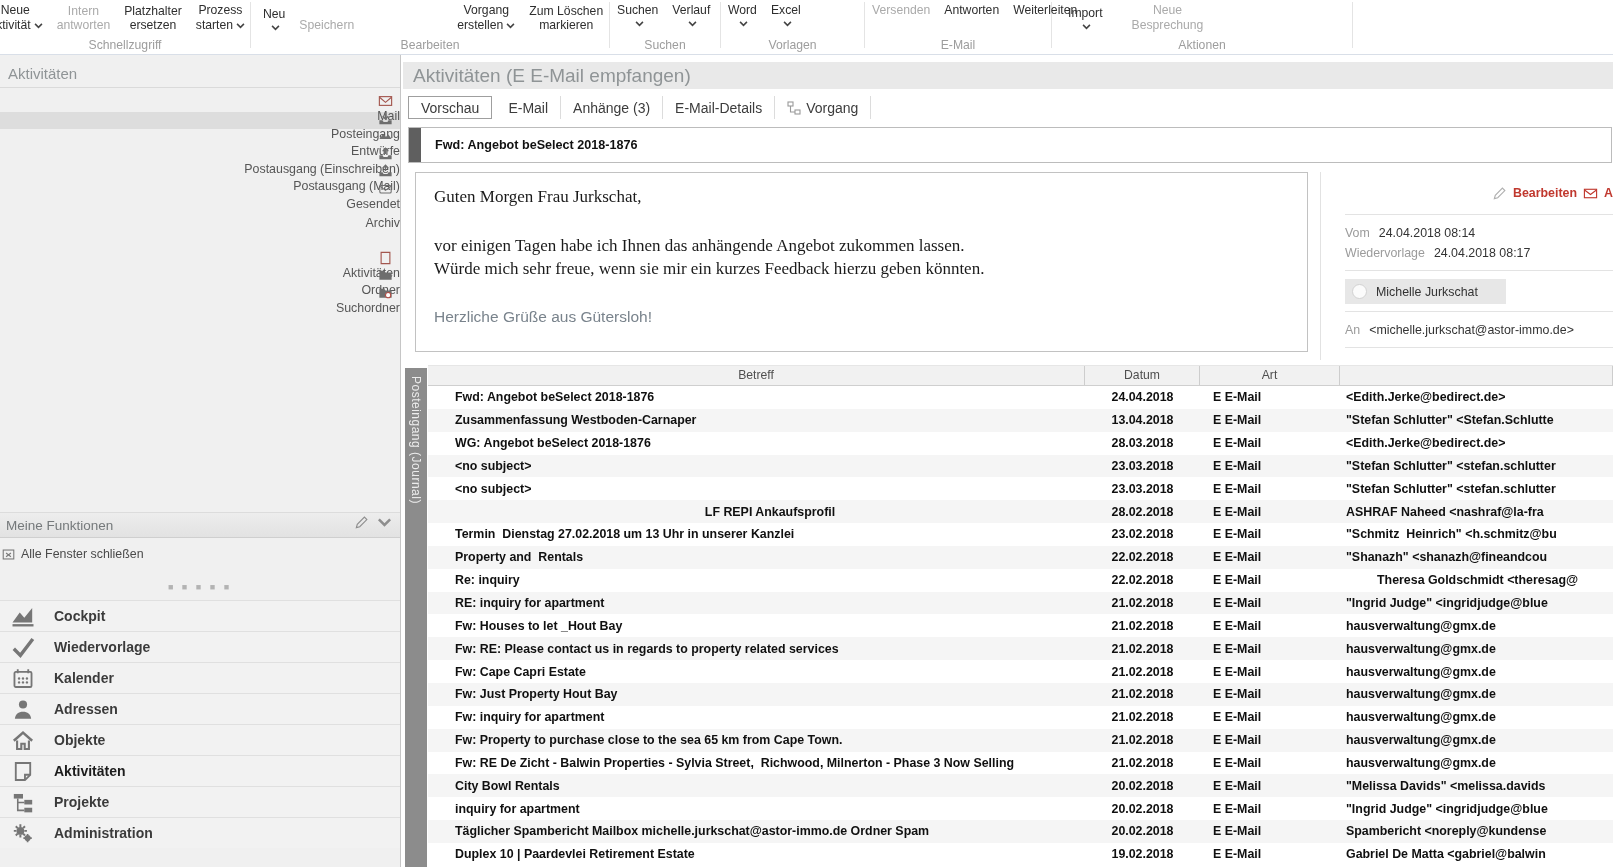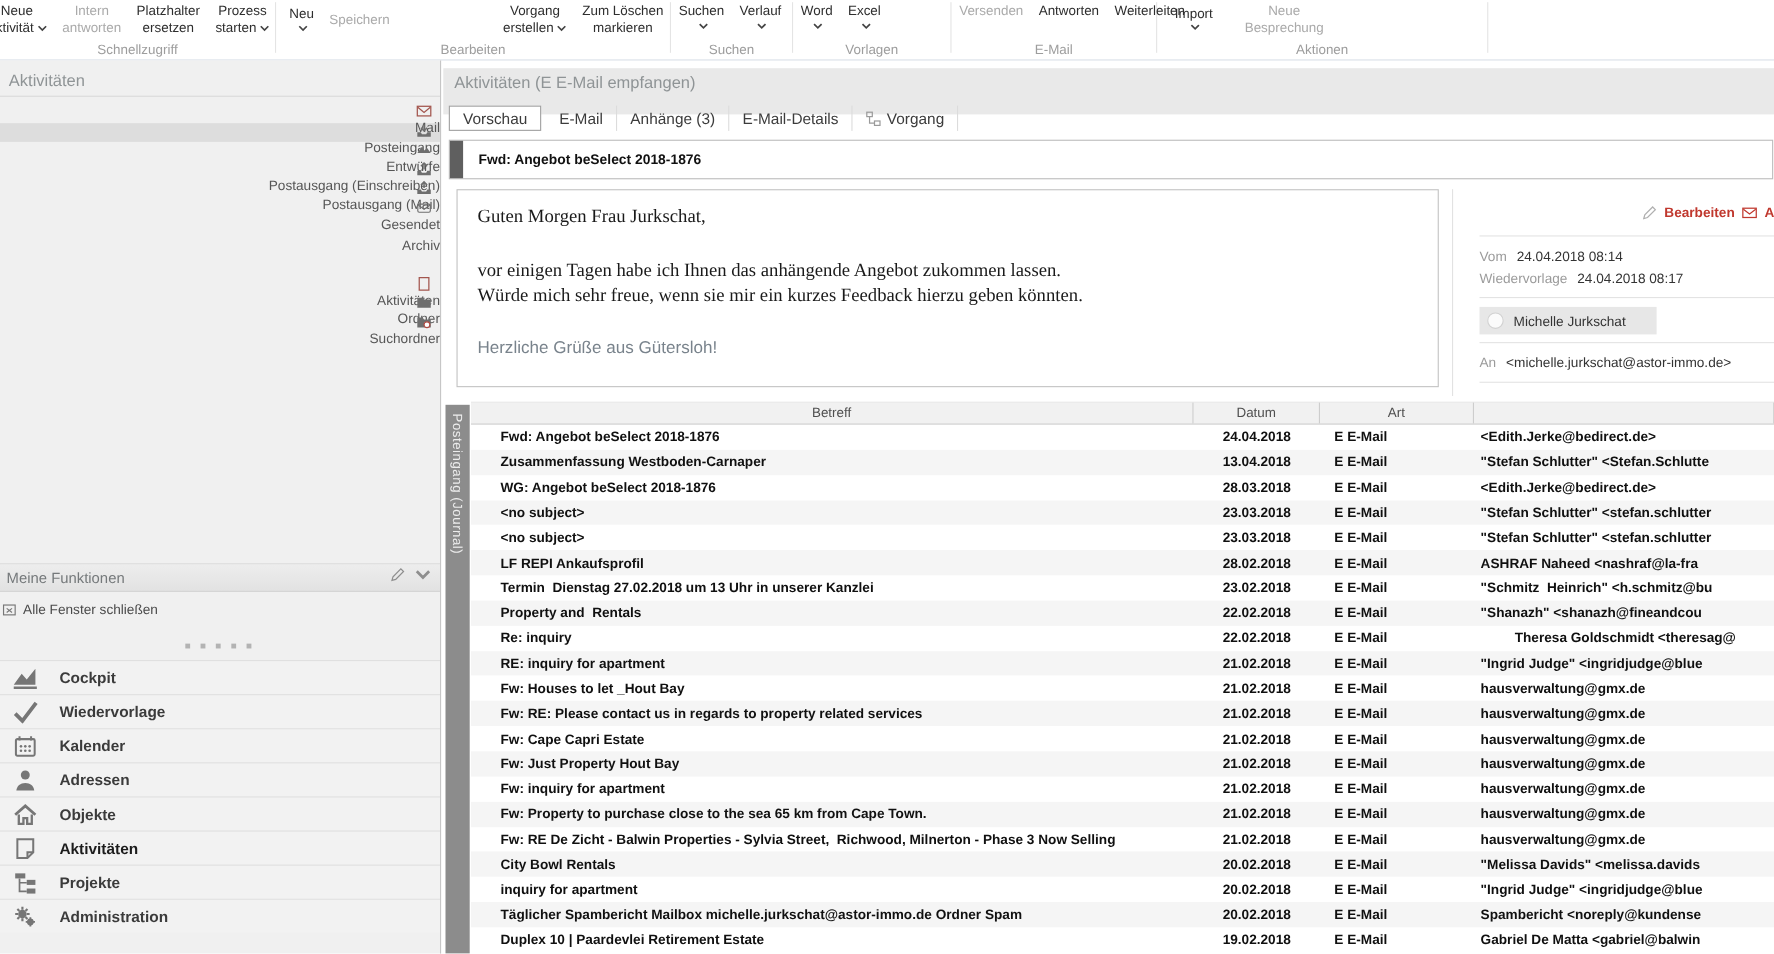--- a/index.html
+++ b/index.html
@@ -3,21 +3,21 @@
 <meta charset="utf-8">
 <style>
   html,body{margin:0;padding:0;background:#fff;}
   .app{position:relative;width:1613px;height:867px;overflow:hidden;background:#fff;
        font-family:"Liberation Sans",sans-serif;color:#2e2e2e;}
 
   
   .ribbon{position:absolute;left:0;top:0;width:1613px;height:54px;background:#fff;
           border-bottom:1px solid #d9dfe8;display:flex;}
   .rgroup{position:relative;height:54px;flex:0 0 auto;}
-  .ritems{display:flex;align-items:center;padding-top:3px;}
+  .ritems{display:flex;align-items:flex-end;padding-top:3px;}
   .ritem{text-align:center;font-size:12.2px;line-height:14.5px;color:#2e2e2e;
          margin:0 7px;white-space:nowrap;cursor:default;}
   .ritem.muted{color:#aaaaaa;}
   .ritem .chev{display:inline-block;vertical-align:middle;margin-left:3px;color:#444;}
   .ritem .chevline{line-height:11px;}
   .rlabel{position:absolute;bottom:2px;left:0;right:0;text-align:center;color:#9d9d9d;font-size:12.2px;}
   .rdiv{width:1px;background:#e4e4e4;height:46px;margin-top:2px;flex:0 0 auto;}
   .g0 .ritem:first-child{margin-left:-12px;}
   .g1 .ritem:nth-child(1){margin-left:12px;}
   .g1 .ritem:nth-child(3){margin-left:96px;}
@@ -50,22 +50,22 @@
   .splitter{position:absolute;top:527px;left:0;width:400px;text-align:center;color:#b3b3b3;
             font-size:9px;letter-spacing:3px;}
   .nav{position:absolute;top:545px;left:0;width:400px;}
   .navrow{height:30px;border-top:1px solid #e0e0e0;background:#f2f2f2;display:flex;align-items:center;
           font-size:14px;font-weight:700;color:#3b3b3b;cursor:default;}
   .navrow .icon{width:30px;margin-left:8px;margin-right:16px;color:#767676;display:inline-flex;justify-content:center;}
   .navrow .icon svg{width:24px;height:21px;}
   .navrow.active{color:#1c1c1c;}
 
   
-  .main-title{position:absolute;left:403px;top:62px;width:1210px;height:42px;background:#e9e9e9;
-              color:#8f9496;font-size:15px;line-height:27px;padding-left:10px;box-sizing:border-box;}
+  .main-title{position:absolute;left:403px;top:62px;width:1210px;height:27px;background:#e9e9e9;
+              color:#8f9496;font-size:19px;line-height:27px;padding-left:10px;box-sizing:border-box;}
   .tabs{position:absolute;left:408px;top:96px;height:23px;display:flex;font-size:14px;color:#3c3c3c;}
   .tab{padding:0 12px;display:flex;align-items:center;gap:5px;border-right:1px solid #dcdcdc;cursor:default;white-space:nowrap;}
   .tab.active{background:#fff;border:1px solid #9f9f9f;margin-right:4px;}
   .tab .icon{display:inline-flex;color:#9a9a9a;}
   .tab .icon svg{width:14px;height:14px;}
 
   .subjectbar{position:absolute;left:408px;top:127px;width:1204px;height:36px;background:#fff;
               border:1px solid #bcbcbc;display:flex;align-items:center;box-sizing:border-box;}
   .subjectbar .bar{width:12px;height:100%;background:#5f5f5f;flex:0 0 auto;}
   .subject-text{margin-left:14px;font-weight:700;font-size:12.6px;color:#111;white-space:pre;}
@@ -552,21 +552,21 @@
           <div class="gc c2" style="width: 140px;">E E-Mail</div>
           <div class="gc c3" style="width: 273px;">"Stefan Schlutter" &lt;stefan.schlutter</div>
         </div>
         <div class="grow">
           <div class="gc c0" style="width: 657px;">&lt;no subject&gt;</div>
           <div class="gc c1" style="width: 115px;">23.03.2018</div>
           <div class="gc c2" style="width: 140px;">E E-Mail</div>
           <div class="gc c3" style="width: 273px;">"Stefan Schlutter" &lt;stefan.schlutter</div>
         </div>
         <div class="grow">
-          <div class="gc c0" style="width: 657px;">LF REPI Ankaufsprofil</div>
+          <div class="gc c0" style="width: 657px; text-align: center;">LF REPI Ankaufsprofil</div>
           <div class="gc c1" style="width: 115px;">28.02.2018</div>
           <div class="gc c2" style="width: 140px;">E E-Mail</div>
           <div class="gc c3" style="width: 273px;">ASHRAF Naheed &lt;nashraf@la-fra</div>
         </div>
         <div class="grow">
           <div class="gc c0" style="width: 657px;">Termin  Dienstag 27.02.2018 um 13 Uhr in unserer Kanzlei</div>
           <div class="gc c1" style="width: 115px;">23.02.2018</div>
           <div class="gc c2" style="width: 140px;">E E-Mail</div>
           <div class="gc c3" style="width: 273px;">"Schmitz  Heinrich" &lt;h.schmitz@bu</div>
         </div>

